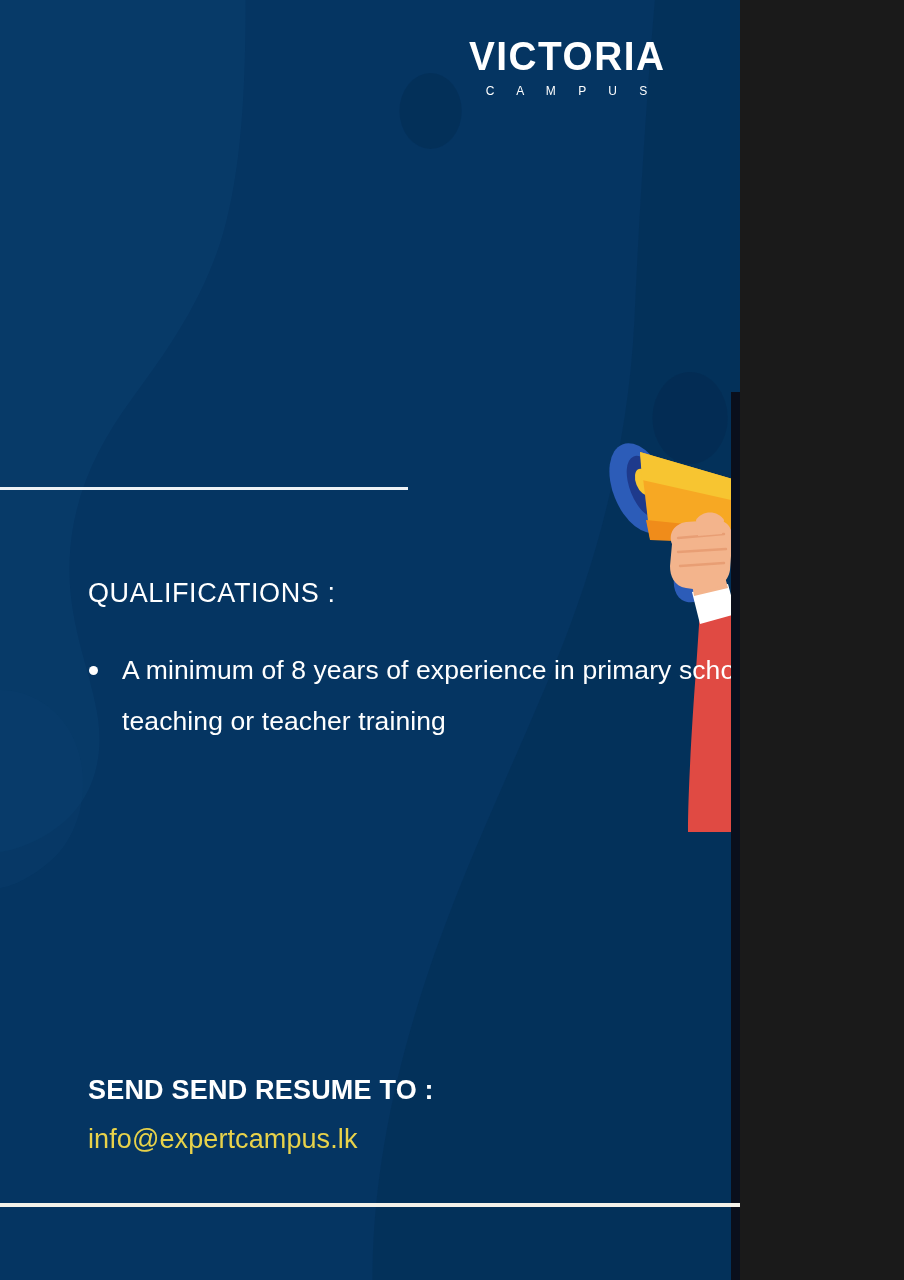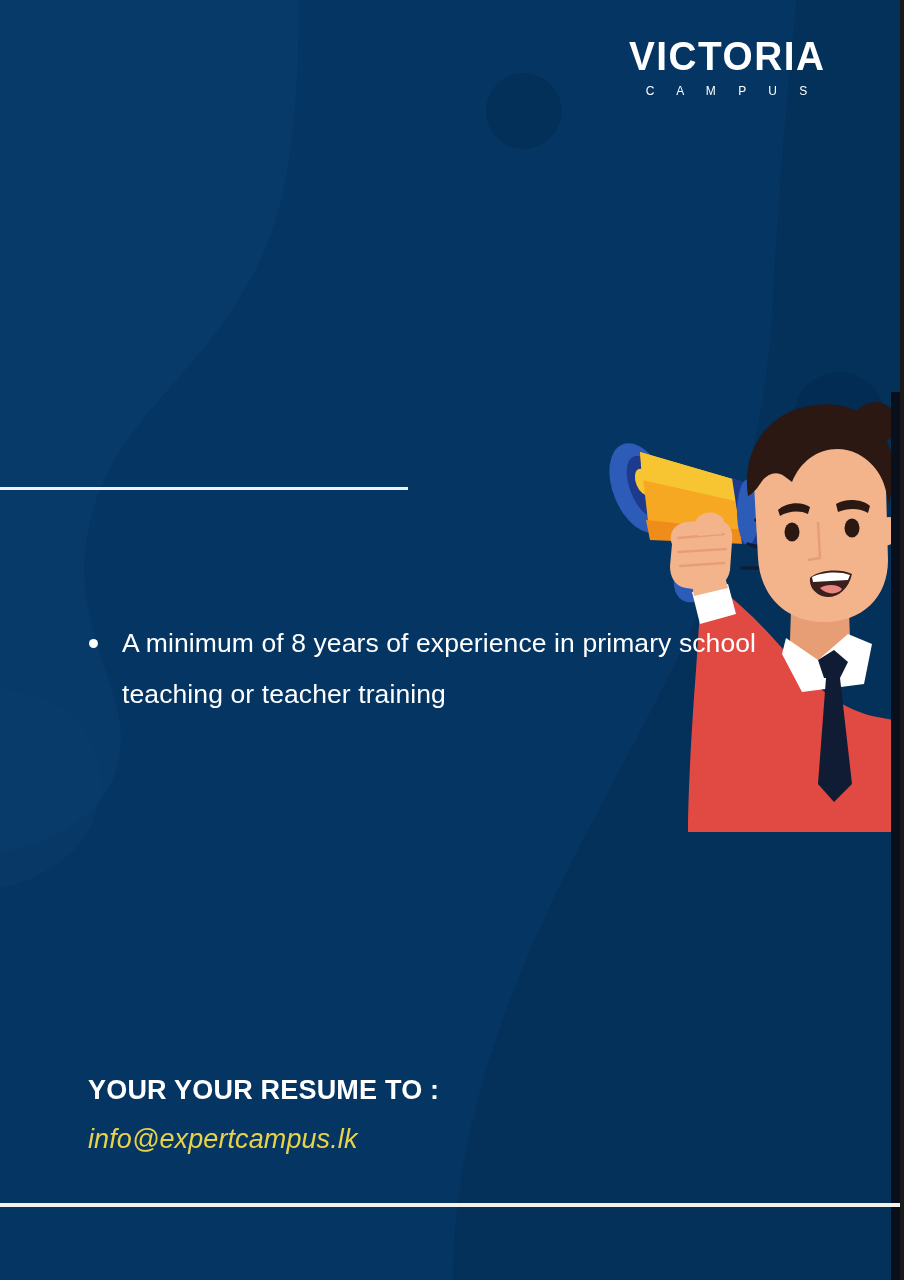--- a/index.html
+++ b/index.html
@@ -2,21 +2,21 @@
 <html><head>
 <meta charset="utf-8">
 <style>
   html, body {
     margin: 0;
     padding: 0;
     background: #1a1a1a;
   }
   #poster {
     position: relative;
-    width: 900px;
+    width: 740px;
     height: 1280px;
     overflow: hidden;
     background: #053562;
     font-family: "Liberation Sans", sans-serif;
     -webkit-font-smoothing: antialiased;
   }
 
   
   .bg-layer {
     position: absolute;
@@ -166,21 +166,20 @@
     letter-spacing: 0.2px;
     line-height: 1;
   }
   .contact-email {
     color: #E8D24A;
     font-size: 27px;
     font-weight: normal;
     letter-spacing: 0.1px;
     line-height: 1;
     margin-top: 22px;
-    font-style: italic;
   }
 
   
   .illustration {
     position: absolute;
     left: 596px;
     top: 392px;
     width: 308px;
     height: 440px;
     z-index: 5;
@@ -223,30 +222,31 @@
 
   <div class="logo">
     <div class="logo-main">VICTORIA</div>
     <div class="logo-sub">C A M P U S</div>
   </div>
 
 
   <div class="divider-top"></div>
 
   <div class="quals">
+    <div class="quals-heading">QUALIFICATIONS :</div>
     <ul class="quals-list">
       <li>
         <span class="bullet-dot"></span>
         <span>A minimum of 8 years of experience in primary school teaching or teacher training</span>
       </li>
     </ul>
   </div>
 
   <div class="contact">
-    <div class="contact-label">YOUR YOUR RESUME TO :</div>
+    <div class="contact-label">SEND SEND RESUME TO :</div>
     <div class="contact-email">info@expertcampus.lk</div>
   </div>
 
   <div class="illustration">
     <svg viewBox="0 0 308 440" xmlns="http://www.w3.org/2000/svg">
 
       <g>
 
         <ellipse cx="44" cy="96" rx="27" ry="47" fill="#2C5CB8" transform="rotate(-22 44 96)"></ellipse>
 

